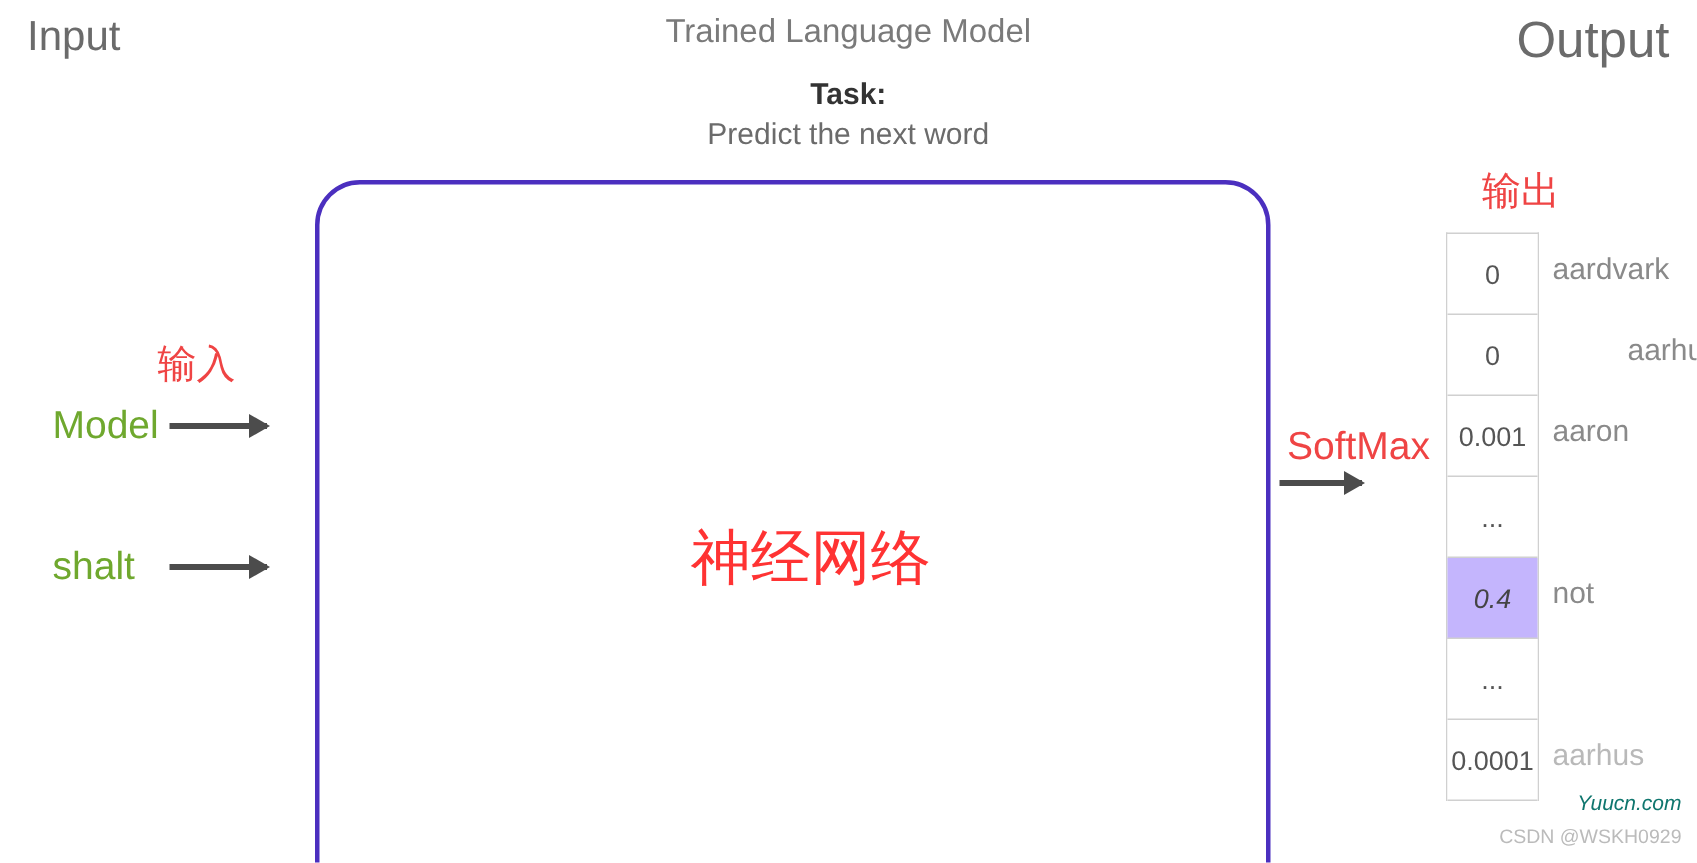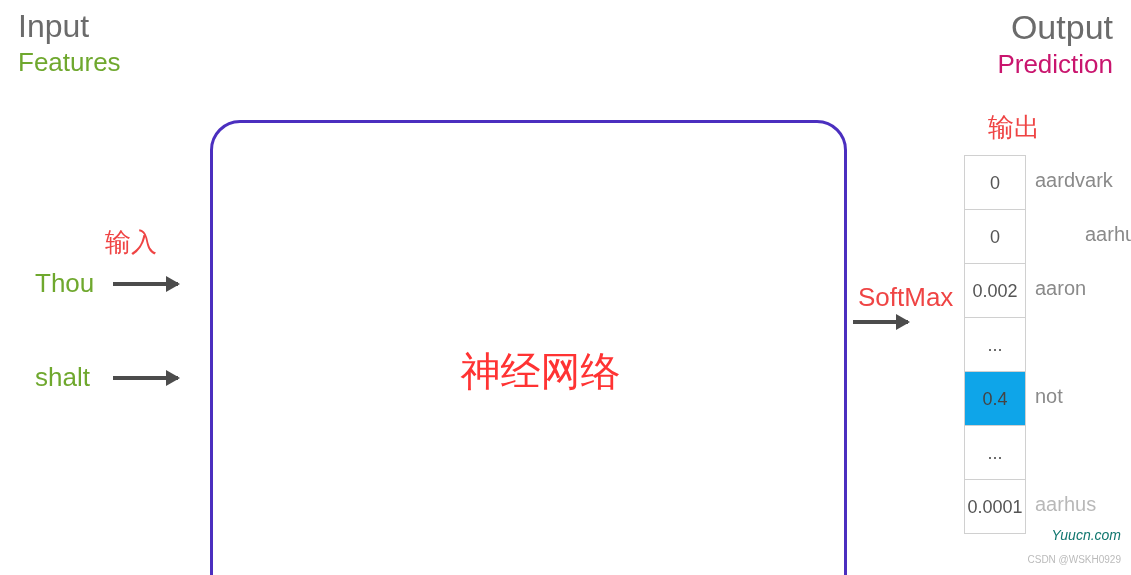--- a/index.html
+++ b/index.html
@@ -1,20 +1,20 @@
 <!DOCTYPE html>
 <html><head>
 <meta charset="utf-8">
 <style>
   * { box-sizing: border-box; margin: 0; padding: 0; }
   html, body { width: 1131px; height: 575px; font-family: "Segoe UI", Arial, sans-serif; background: #fff; color: #555; position: relative; }
   .canvas { position: relative; width: 1131px; height: 575px; }
 
   .input-section { position: absolute; left: 18px; top: 8px; }
-  .input-title { font-size: 32px; color: #6b6b6b; font-weight: 300; }
+  .input-title { font-size: 28px; color: #6b6b6b; font-weight: 300; }
   .input-sub { font-size: 26px; color: #6fa82e; font-weight: 400; margin-top: 2px; }
 
   .center-top { position: absolute; left: 0; right: 0; top: 8px; text-align: center; }
   .center-title { font-size: 22px; color: #7a7a7a; font-weight: 300; }
   .task-label { font-size: 20px; color: #333; font-weight: 700; margin-top: 18px; }
   .task-desc { font-size: 20px; color: #6b6b6b; font-weight: 300; margin-top: 4px; }
 
   .output-section { position: absolute; right: 18px; top: 8px; text-align: right; }
   .output-title { font-size: 34px; color: #6b6b6b; font-weight: 300; }
   .output-sub { font-size: 26px; color: #c9156e; font-weight: 400; margin-top: 2px; }
@@ -31,61 +31,64 @@
   .arrow::after { content: ""; position: absolute; right: -2px; top: -6px; border-left: 14px solid #4c4c4c; border-top: 8px solid transparent; border-bottom: 8px solid transparent; }
 
   .anno-red { position: absolute; color: #ef4444; font-size: 26px; font-weight: 400; }
 
   .table {
     position: absolute; right: 105px; top: 155px; width: 62px;
     border: 1px solid #d0d0d0; border-bottom: none;
     font-size: 18px; text-align: center; color: #555;
   }
   .cell { height: 54px; line-height: 54px; border-bottom: 1px solid #d0d0d0; background: #fff; }
-  .cell.highlight { background: #0ea5e9; color: #444; }
+  .cell.highlight { background: #c4b5fd; color: #444; font-style: italic; }
   .cell-label { position: absolute; font-size: 20px; color: #8a8a8a; font-weight: 300; }
 
   .watermark { position: absolute; right: 10px; bottom: 32px; font-size: 14px; color: #0f766e; font-style: italic; }
-  .watermark2 { position: absolute; right: 10px; bottom: 10px; font-size: 10px; color: #bbb; }
+  .watermark2 { position: absolute; right: 10px; bottom: 10px; font-size: 13px; color: #bbb; }
 </style>
 </head>
 <body>
 <div class="canvas">
 
   <div class="input-section">
     <div class="input-title">Input</div>
-    <div class="input-sub">Features</div>
   </div>
 
+  <div class="center-top">
+    <div class="center-title">Trained Language Model</div>
+    <div class="task-label">Task:</div>
+    <div class="task-desc">Predict the next word</div>
+  </div>
 
   <div class="output-section">
     <div class="output-title">Output</div>
-    <div class="output-sub">Prediction</div>
   </div>
 
   <div class="nn-box">
     <div class="nn-label">神经网络</div>
   </div>
 
-  <div class="input-word" style="left:35px; top:268px;">Thou</div>
+  <div class="input-word" style="left:35px; top:268px;">Model</div>
   <div class="input-word" style="left:35px; top:362px;">shalt</div>
 
   <div class="arrow" style="left:113px; top:282px; width:65px;"></div>
   <div class="arrow" style="left:113px; top:376px; width:65px;"></div>
 
   <div class="arrow" style="left:853px; top:320px; width:55px;"></div>
 
   <div class="anno-red" style="left:105px; top:225px;">输入</div>
   <div class="anno-red" style="left:858px; top:282px;">SoftMax</div>
   <div class="anno-red" style="left:988px; top:110px;">输出</div>
 
   <div class="table">
     <div class="cell">0</div>
     <div class="cell">0</div>
-    <div class="cell">0.002</div>
+    <div class="cell">0.001</div>
     <div class="cell">...</div>
     <div class="cell highlight">0.4</div>
     <div class="cell">...</div>
     <div class="cell">0.0001</div>
   </div>
 
   <div class="cell-label" style="left:1035px; top:169px;">aardvark</div>
   <div class="cell-label" style="left:1085px; top:223px;">aarhus</div>
   <div class="cell-label" style="left:1035px; top:277px;">aaron</div>
   <div class="cell-label" style="left:1035px; top:385px;">not</div>

